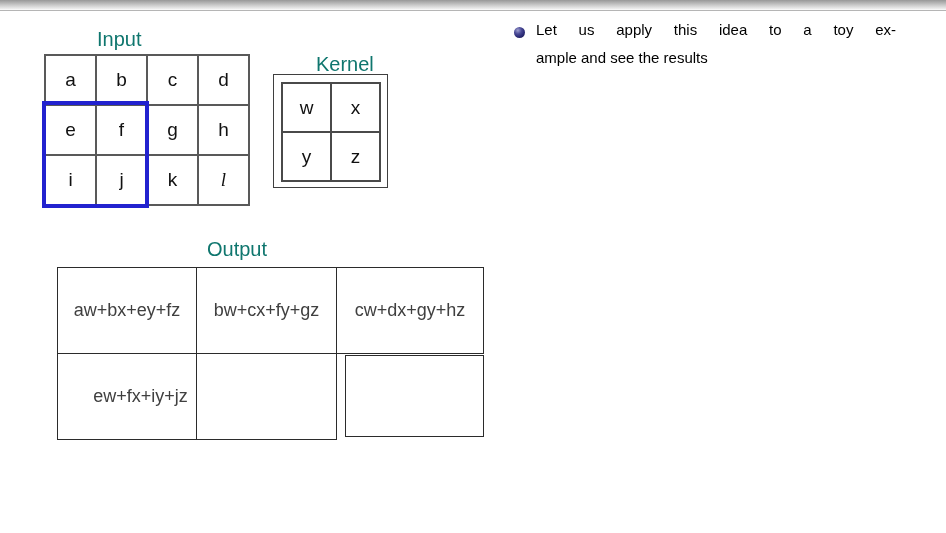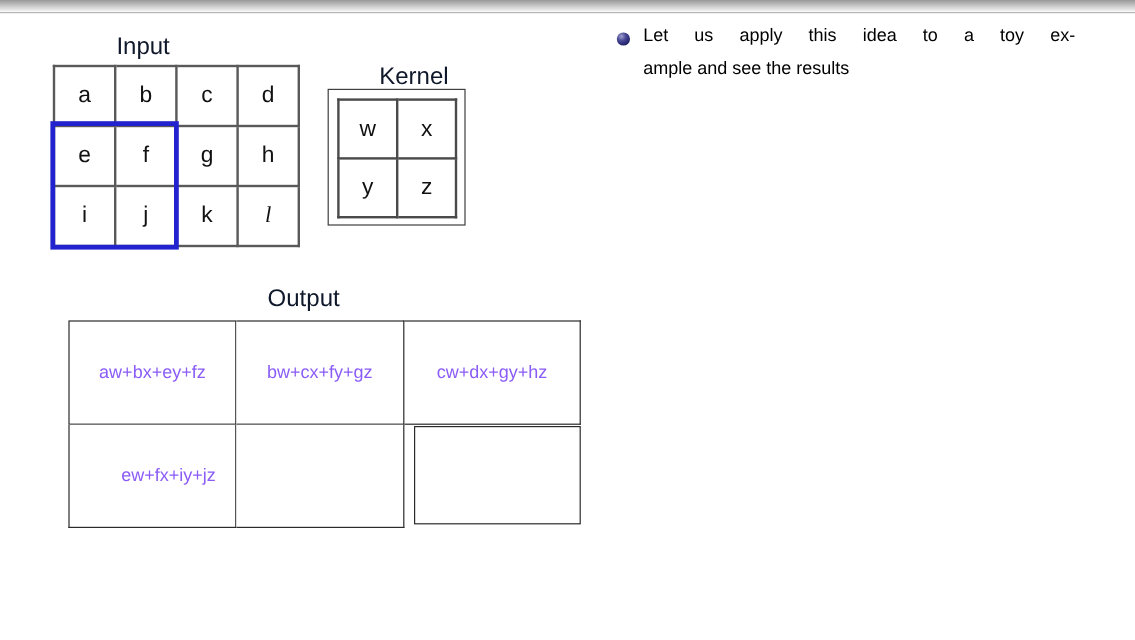--- a/index.html
+++ b/index.html
@@ -20,27 +20,27 @@
     position: absolute;
     left: 0; top: 0;
     width: 946px; height: 10px;
     background: linear-gradient(180deg, #989898 0%, #c9c9c9 50%, #efefef 90%, #ffffff 100%);
     border-bottom: 1px solid #b5b5b5;
   }
   
   .sec-label {
     position: absolute;
     font-size: 20px;
-    color: #0f172a;
+    color: #0f766e;
     white-space: nowrap;
     text-align: right;
   }
   .input-label  { left: 97px;  top: 28px; }
   .kernel-label { left: 268px; top: 53px; margin-left: 48px; }
-  .output-label { left: 223px; top: 238px; }
+  .output-label { left: 207px; top: 238px; }
 
   
   table.grid {
     border-collapse: collapse;
     position: absolute;
   }
   table.input-table { left: 44px; top: 54px; }
   table.input-table td {
     width: 49px; height: 48px;
     border: 2px solid #595959;
@@ -83,22 +83,22 @@
     padding: 0;
   }
 
   
   .ocell {
     position: absolute;
     box-sizing: border-box;
     display: flex;
     align-items: center;
     justify-content: center;
-    font-size: 15px;
-    color: #8b5cf6;
+    font-size: 18px;
+    color: #404040;
     background: #fff;
   }
   .oc00 { left: 57px;  top: 267px; width: 140px; height: 87px; border: 1px solid #2b2b2b; }
   .oc01 { left: 197px; top: 267px; width: 140px; height: 87px; border: 1px solid #2b2b2b; border-left: none; }
   .oc02 { left: 337px; top: 267px; width: 147px; height: 87px; border: 1px solid #2b2b2b; border-left: none; }
   .oc10 { left: 57px;  top: 354px; width: 140px; height: 86px; border: 1px solid #2b2b2b; border-top: none; padding-left: 27px; }
   .oc11 { left: 197px; top: 354px; width: 140px; height: 86px; border: 1px solid #2b2b2b; border-top: none; border-left: none; }
   .ofloat { left: 345px; top: 355px; width: 139px; height: 82px; border: 1px solid #2b2b2b; }
 
   

